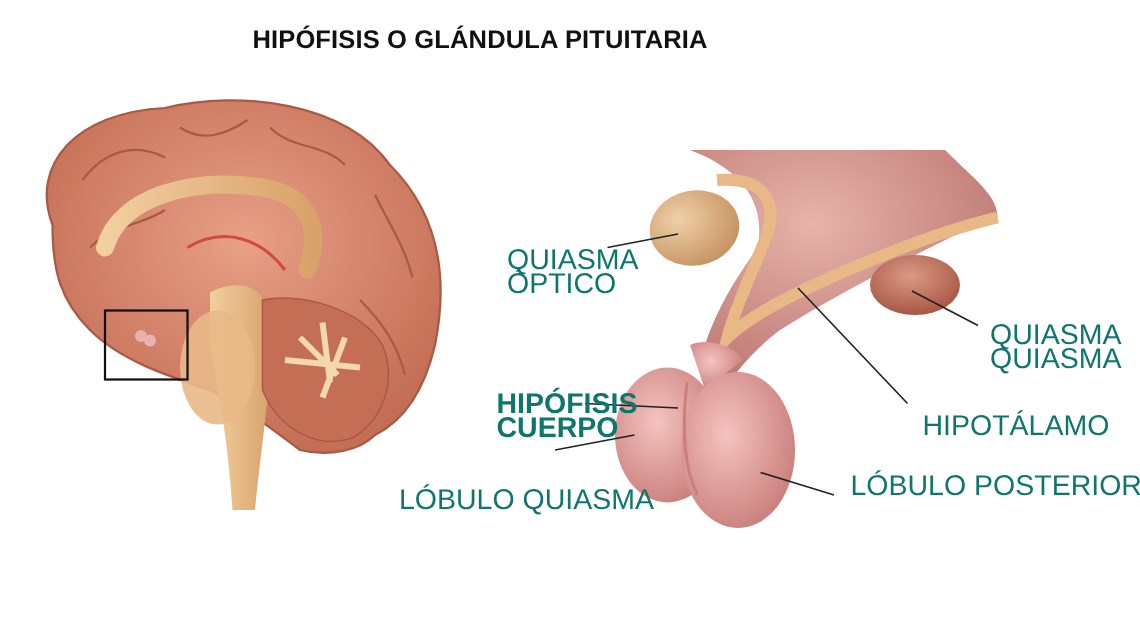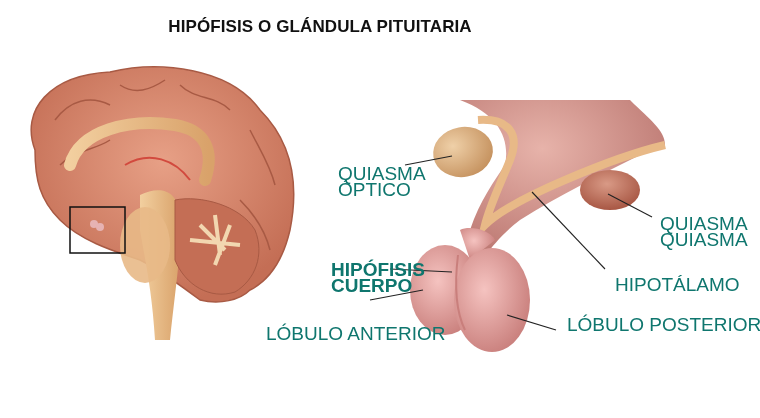--- a/index.html
+++ b/index.html
@@ -90,17 +90,17 @@
   <div>QUIASMA</div>
 </div>
 <div class="label" style="left:615px; top:261px;">
   <div>HIPOTÁLAMO</div>
 </div>
 <div class="label" style="left:331px; top:246px;font-weight:bold;">
   <div>HIPÓFISIS</div>
   <div>CUERPO</div>
 </div>
 <div class="label" style="left:266px; top:310px;">
-  <div>LÓBULO ANTERIOR</div>
+  <div>LÓBULO QUIASMA</div>
 </div>
 <div class="label" style="left:567px; top:301px;">
   <div>LÓBULO POSTERIOR</div>
 </div>
 
 </body></html>

